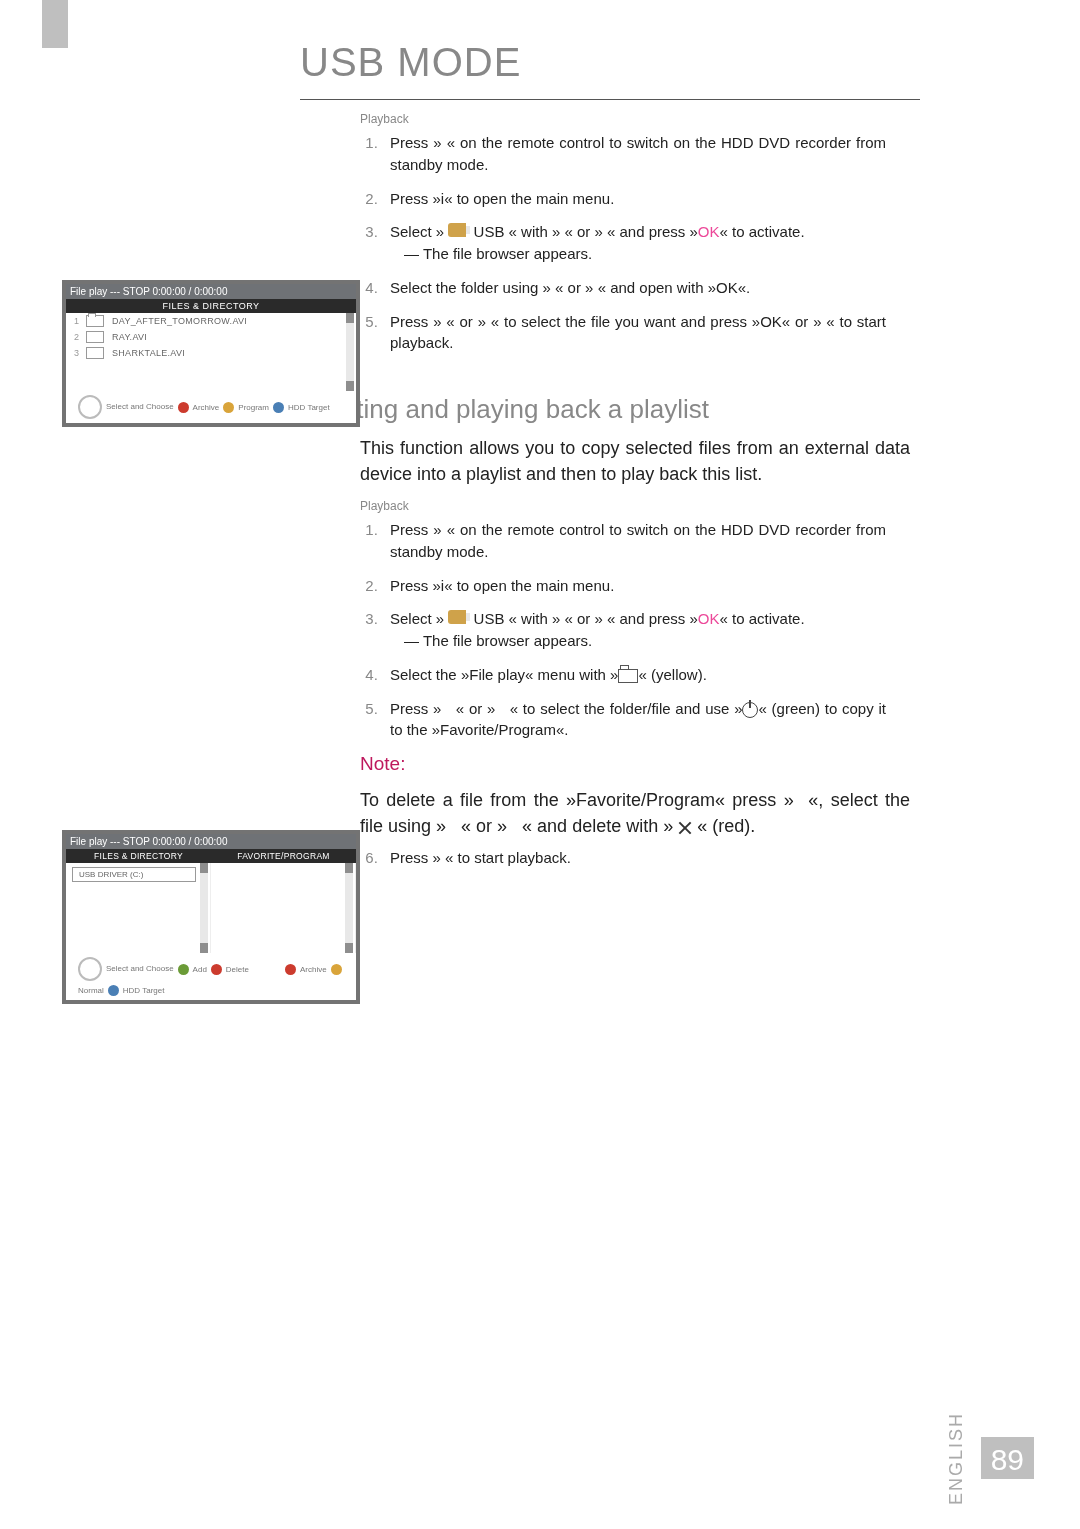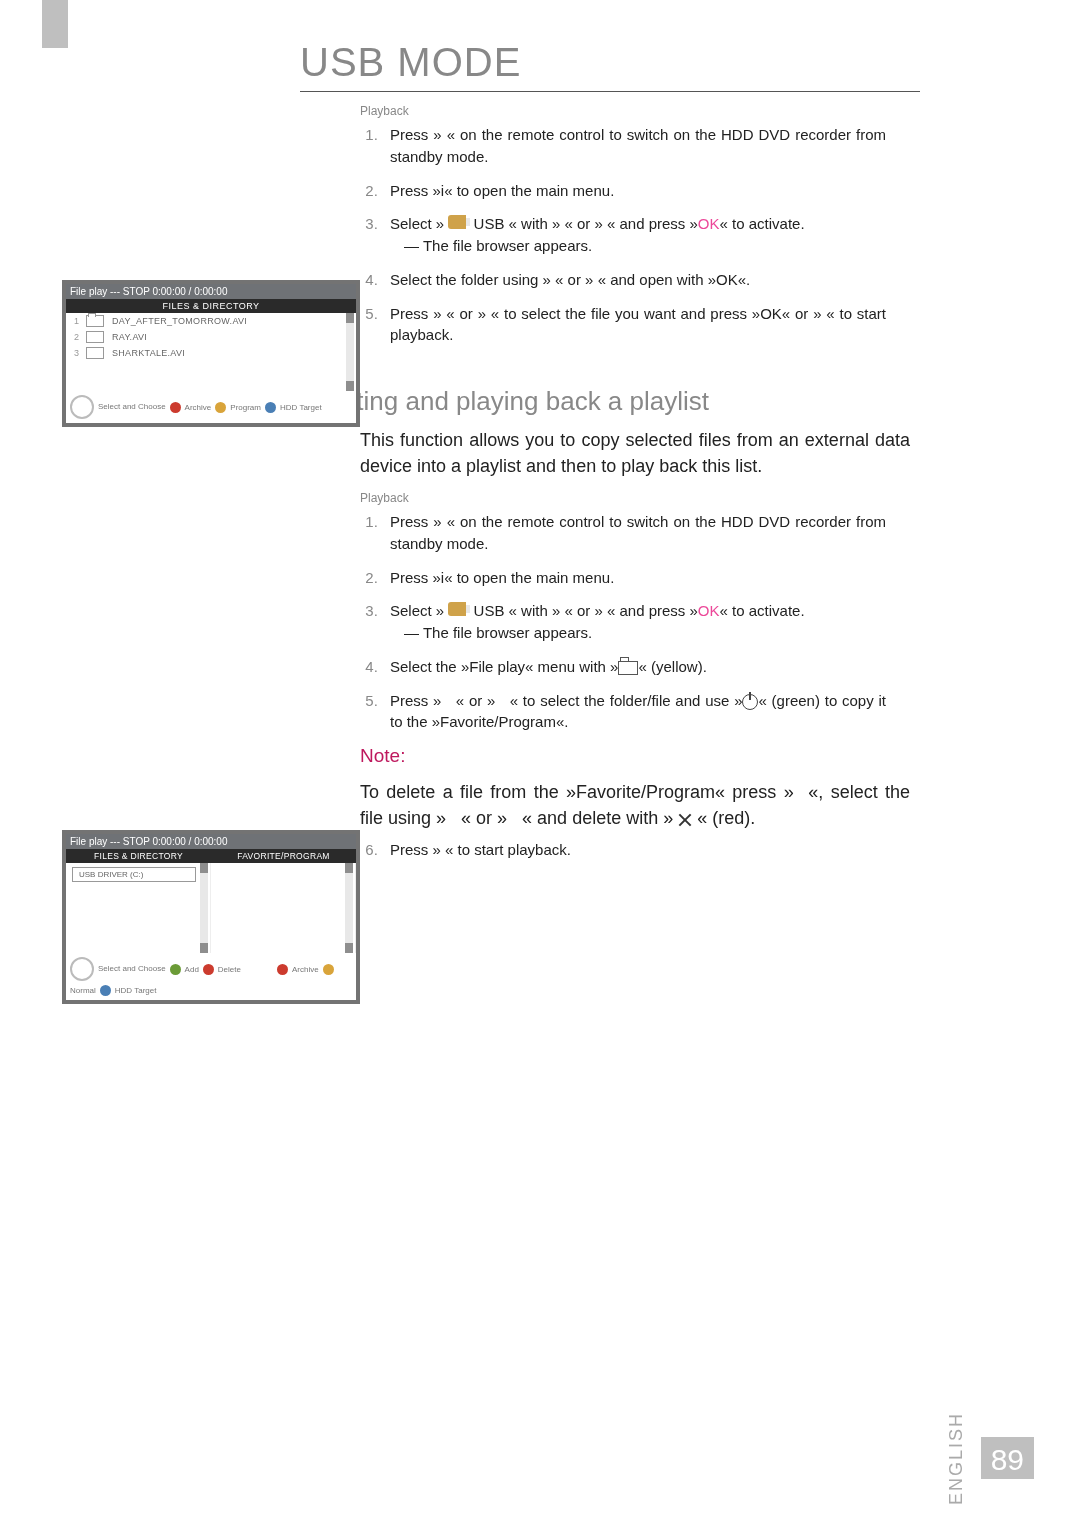--- a/index.html
+++ b/index.html
@@ -26,21 +26,21 @@
     top: 40px;
     width: 960px;
   }
   .section-title {
     font-size: 40px;
     letter-spacing: 1px;
     color: #888;
     margin-left: 300px;
     font-weight: 300;
     border-bottom: 1.5px solid #555;
-    padding-bottom: 6px;
+    padding-bottom: 14px;
     width: 620px;
   }
   .subtitle {
     font-size: 26px;
     color: #888;
     margin: 55px 0 10px 300px;
     font-weight: 300;
   }
   .subheader {
     font-size: 12px;
@@ -153,20 +153,21 @@
     width:6px; height:3px; background:#fff; border:1px solid #999; border-bottom:none;
   }
   .panel .scrollbox {
     width: 8px; background:#e8e8e8; position:absolute; right:2px;
     display:flex; flex-direction:column; justify-content:space-between;
   }
   .panel .scroll-thumb { width:8px; height:10px; background:#8e8e8e; }
   .panel .footer {
     display:flex; align-items:center; padding:4px; font-size:8px; color:#777; gap:4px;
     flex-wrap:wrap;
+    margin-left:8px;
   }
   .panel .footer .ring{
     width:20px; height:20px; border:2px solid #bbb; border-radius:50%;
     display:flex; align-items:center; justify-content:center;
     position:relative;
   }
   .panel .footer .ring::before,.panel .footer .ring::after{
     content:'';position:absolute;background:#bbb;
   }
   .panel .footer .badge{

